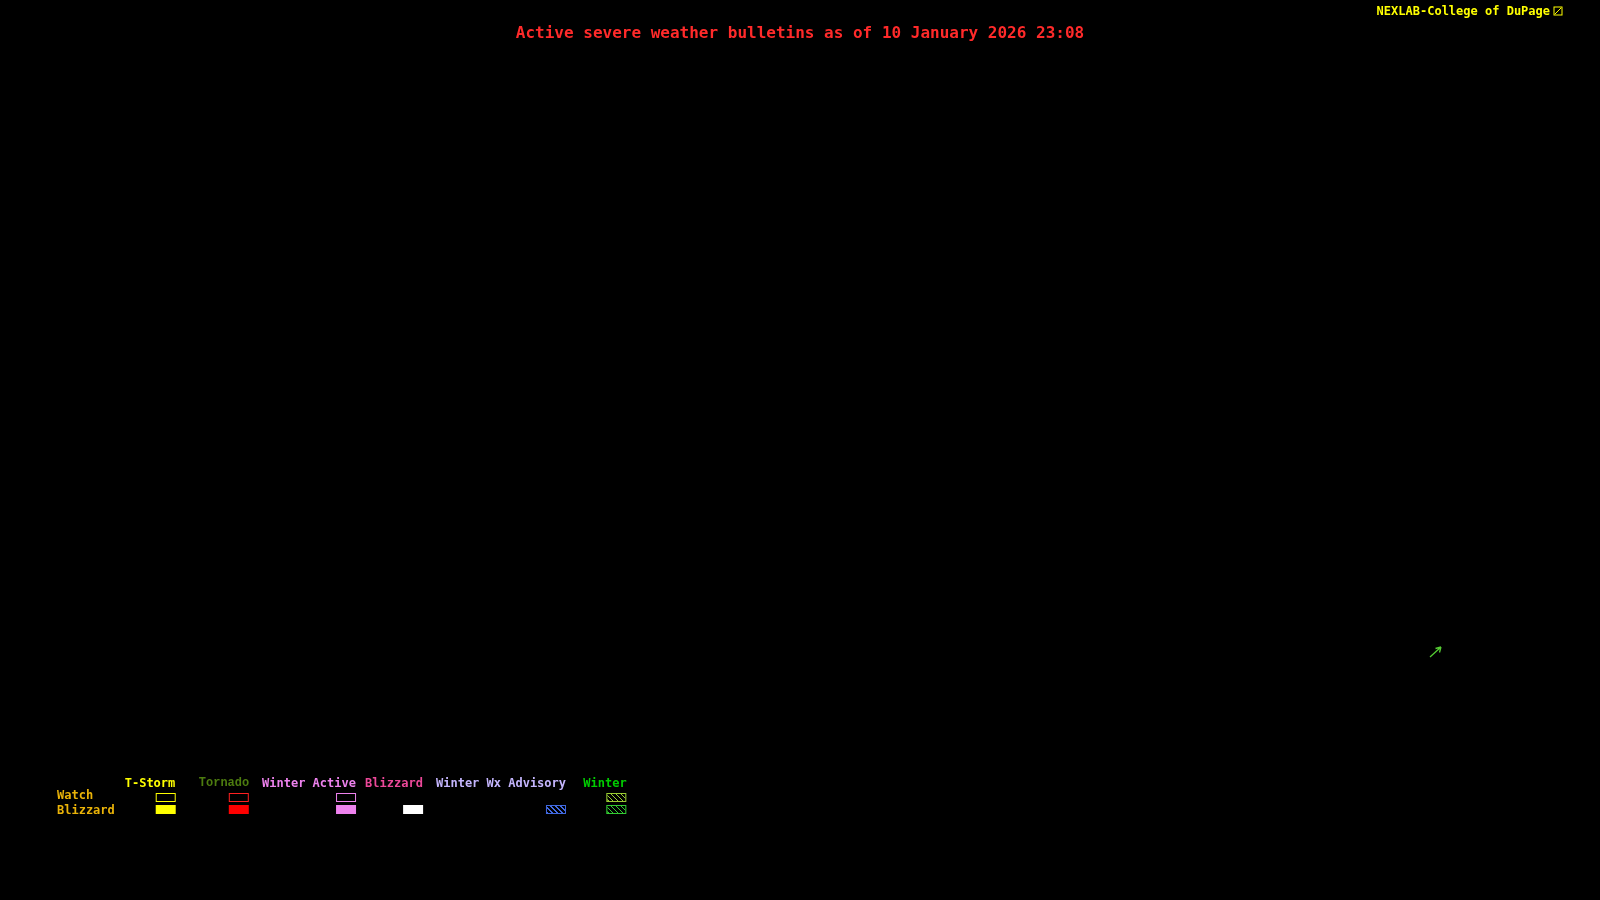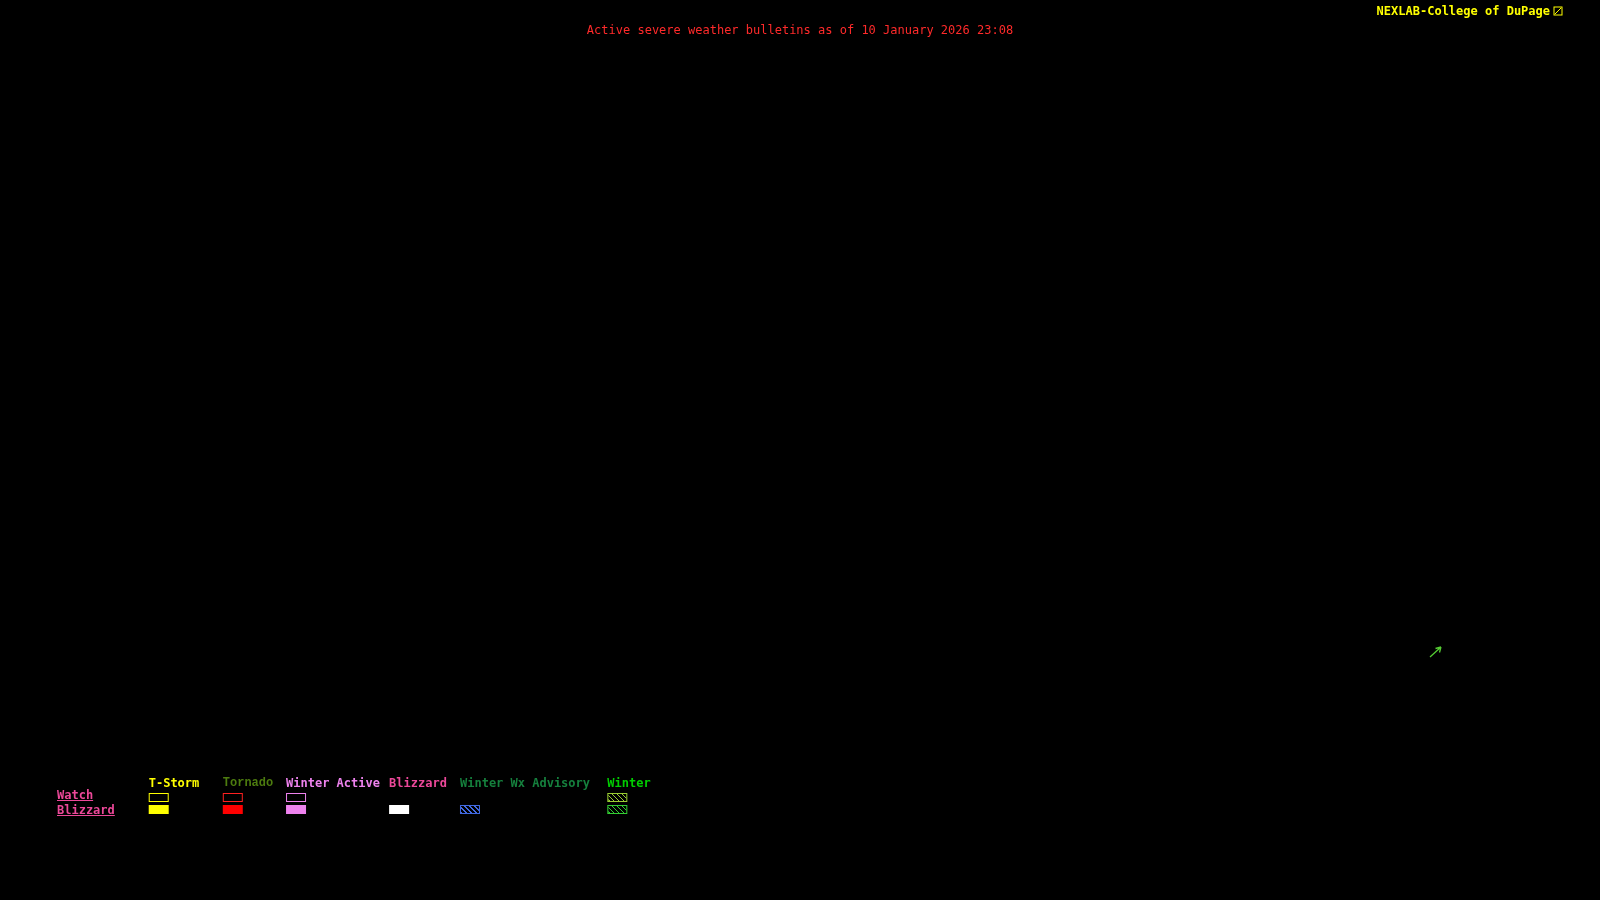--- a/index.html
+++ b/index.html
@@ -12,22 +12,22 @@
     overflow: hidden;
     font-family: "DejaVu Sans Mono", "Liberation Mono", monospace;
   }
 
   .title {
     position: absolute;
     top: 23px;
     left: 0;
     width: 100%;
     text-align: center;
-    font-size: 12px;
-    font-weight: normal;
+    font-size: 16px;
+    font-weight: bold;
     white-space: nowrap;
   }
 
   .brand {
     position: absolute;
     top: 4px;
     right: 36px;
     display: flex;
     align-items: center;
     gap: 3px;
@@ -58,22 +58,21 @@
     top: 11px;
     line-height: 15px;
     white-space: nowrap;
   }
   .leg-col {
     position: absolute;
     top: 0;
     transform: translateX(-50%);
     display: flex;
     flex-direction: column;
-    align-items: flex-start;
-    margin-left: 24px;
+    align-items: flex-end;
   }
   .leg-head {
     line-height: 13px;
     white-space: nowrap;
   }
   .leg-box {
     width: 20px;
     height: 9px;
     margin-top: 3px;
   }
@@ -104,21 +103,21 @@
     <line x1="2" y1="9" x2="8" y2="3" stroke="currentColor" stroke-width="1"></line>
   </svg>
 </div>
 
 <svg class="map-arrow" width="20" height="18" viewBox="0 0 20 18" style="color: rgb(85, 204, 51);">
   <path d="M2 14 L13 4 M13 4 L7.5 5.5 M13 4 L11.5 9.5" stroke="currentColor" fill="none" stroke-width="1.3"></path>
 </svg>
 
 <div class="legend">
 
-  <div class="leg-rows" style="color: #ec4899; text-decoration: underline;">
+  <div class="leg-rows" style="color: #eab308;">
     <div>Watch</div>
     <div>Blizzard</div>
   </div>
 
   <div class="leg-col col-tstorm" style="color: rgb(255, 255, 0);">
     <div class="leg-head">T-Storm</div>
     <div class="leg-box outline" style="--bc: #ffff00;"></div>
     <div class="leg-box filled" style="--bc: #ffff00;"></div>
   </div>
 
@@ -133,21 +132,21 @@
     <div class="leg-box outline" style="--bc: #ee82ee;"></div>
     <div class="leg-box filled" style="--bc: #ee82ee;"></div>
   </div>
 
   <div class="leg-col col-blizzard" style="color: #ec4899;">
     <div class="leg-head">Blizzard</div>
     <div class="leg-box hidden-box"></div>
     <div class="leg-box filled" style="--bc: #ffffff;"></div>
   </div>
 
-  <div class="leg-col col-wwa" style="color: #15803d;">
+  <div class="leg-col col-wwa" style="color: #c4b5fd;">
     <div class="leg-head">Winter Wx Advisory</div>
     <div class="leg-box hidden-box"></div>
     <div class="leg-box hatched" style="--bc: #4169e1;"></div>
   </div>
 
   <div class="leg-col col-flood" style="color: rgb(0, 204, 0);">
     <div class="leg-head">Winter</div>
     <div class="leg-box hatched" style="--bc: #9acd32;"></div>
     <div class="leg-box hatched" style="--bc: #32cd32;"></div>
   </div>

